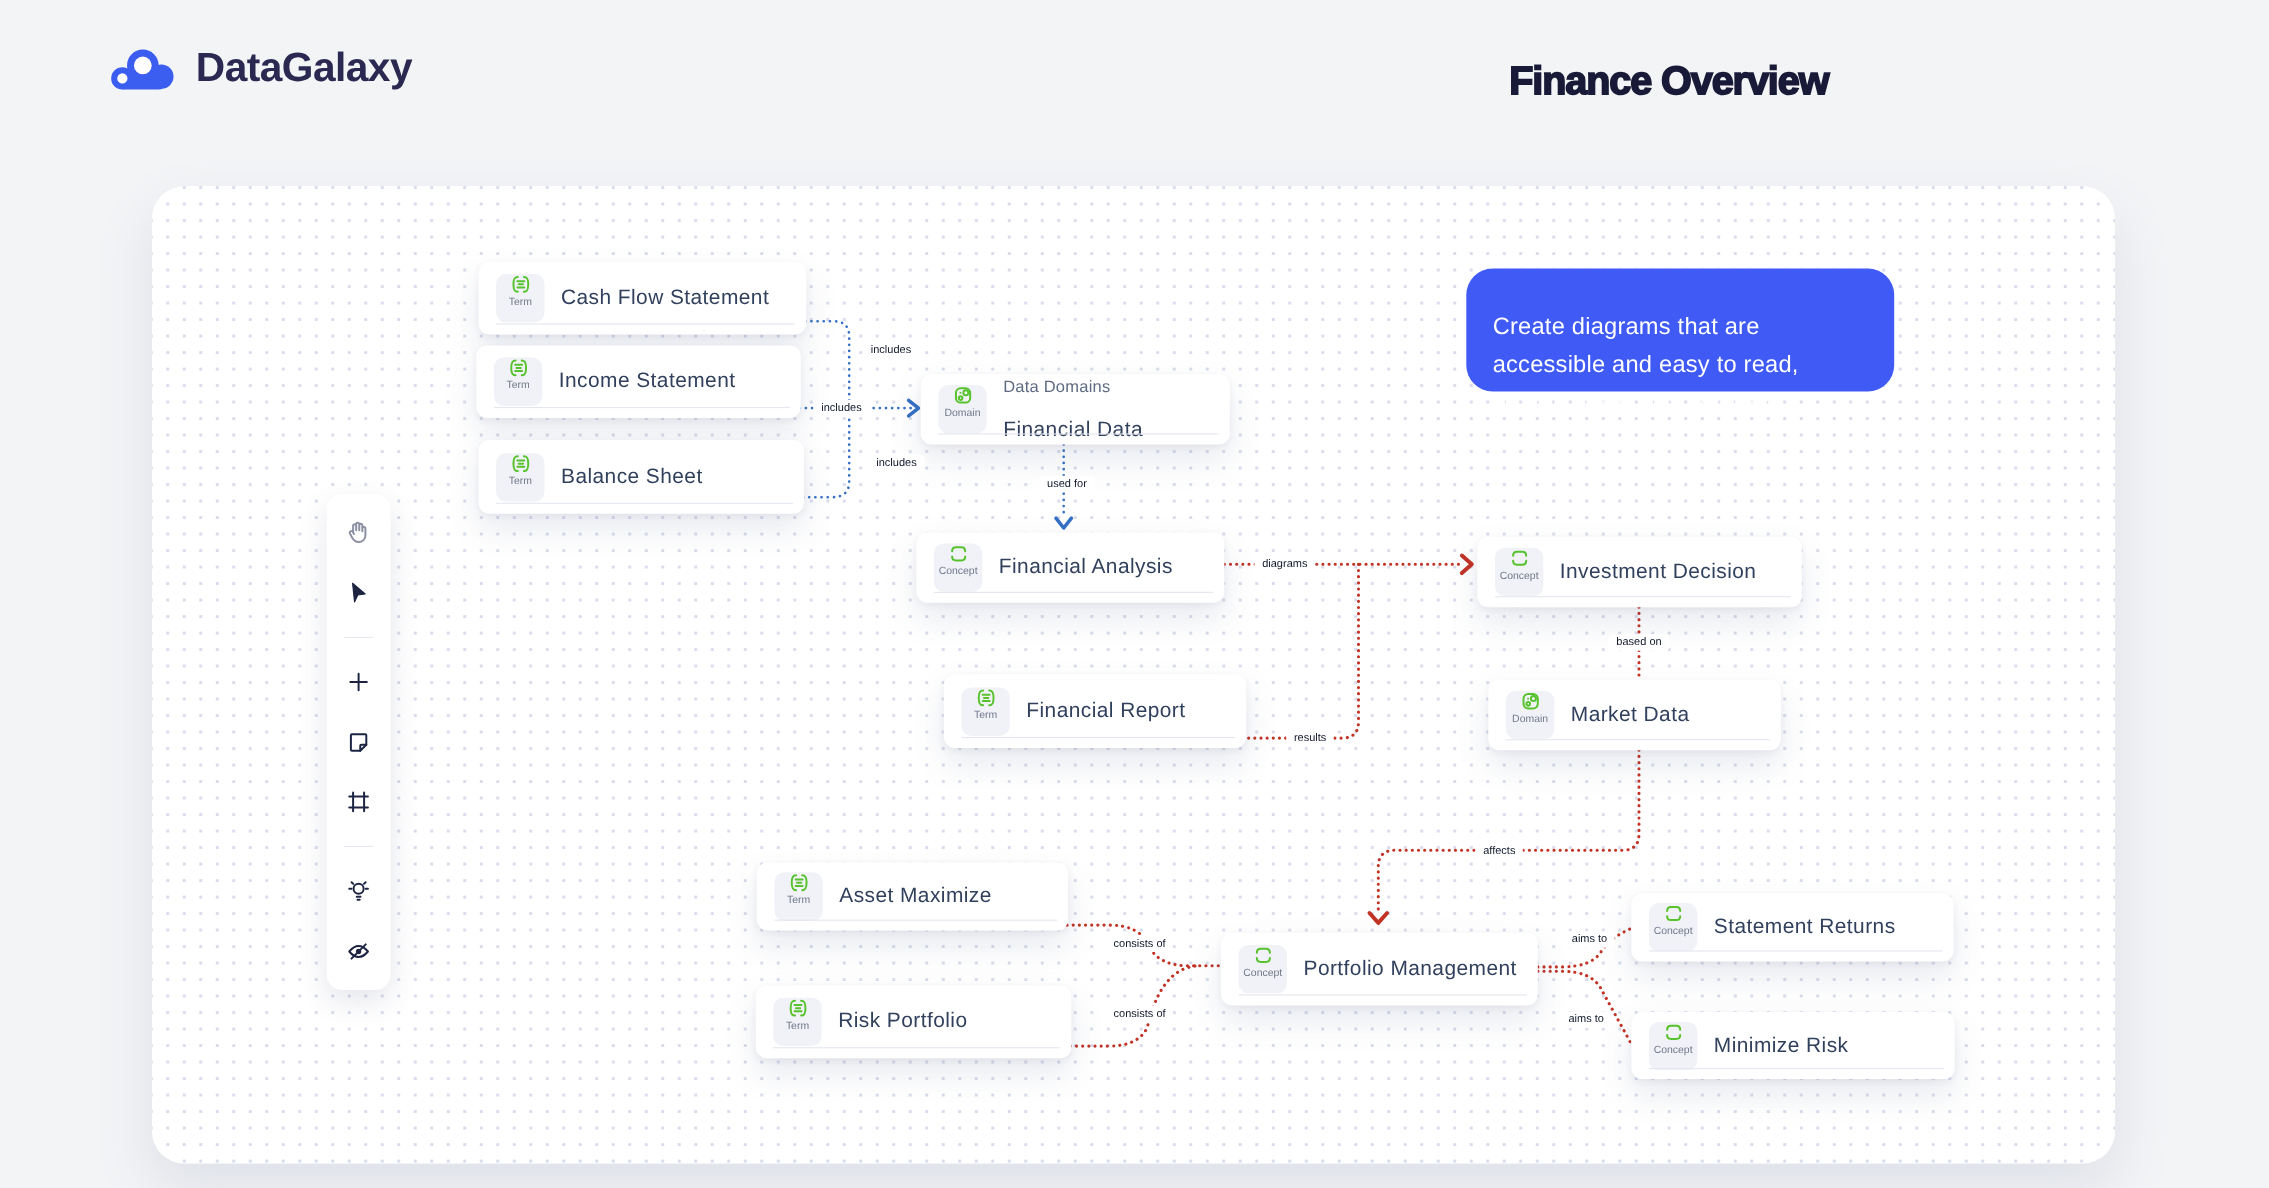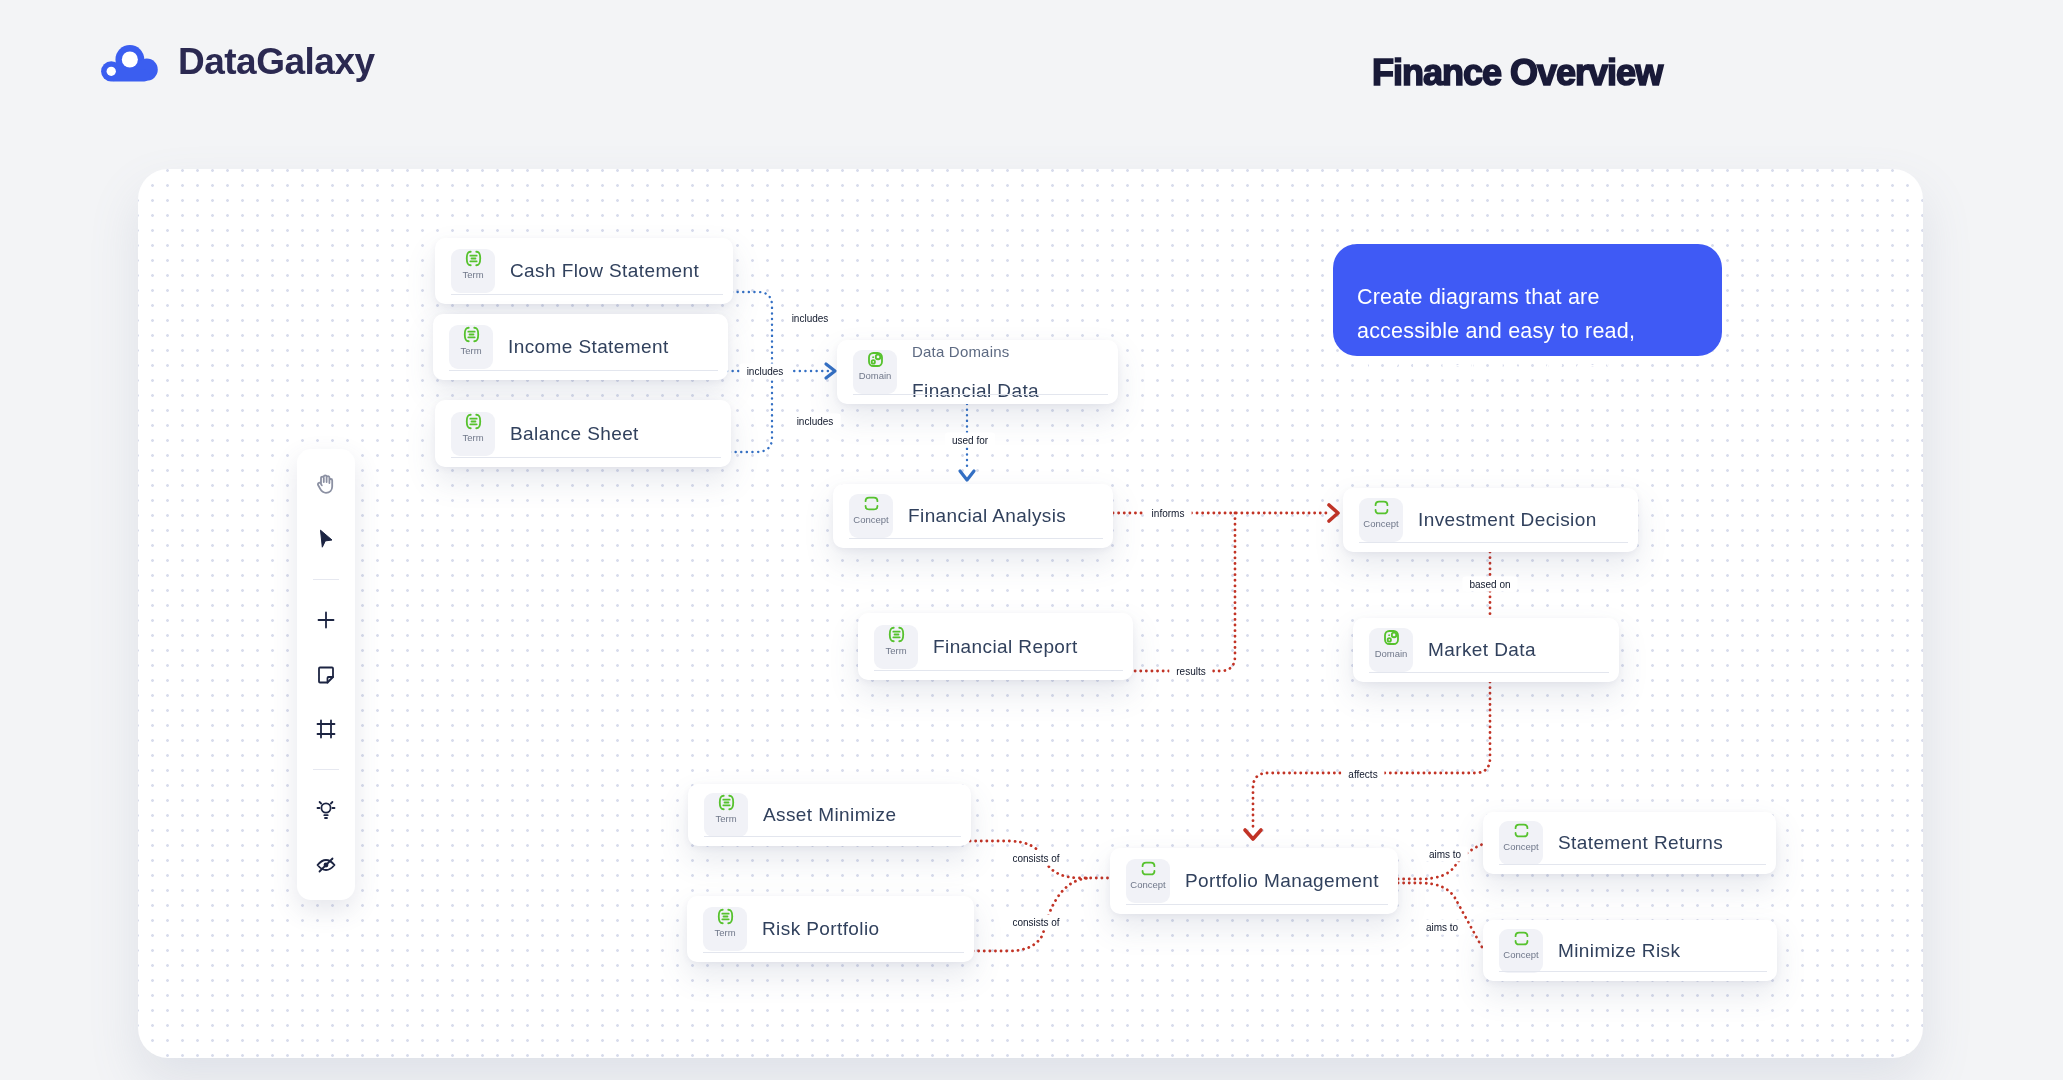--- a/index.html
+++ b/index.html
@@ -266,21 +266,21 @@
     <i class="uline"></i>
   </div>
 
   <div class="node" style="left:550px;top:615px;width:283px;height:62px">
     <div class="badge">
       <svg viewBox="0 0 24 24">
           <use href="#i-term"></use>
         </svg>
       <span class="badge-label">Term</span>
     </div>
-    <div class="ntitle">Asset Minimize</div>
+    <div class="ntitle">Asset Maximize</div>
     <i class="uline"></i>
   </div>
 
   <div class="node" style="left:549px;top:727px;width:287px;height:66px">
     <div class="badge">
       <svg viewBox="0 0 24 24">
           <use href="#i-term"></use>
         </svg>
       <span class="badge-label">Term</span>
     </div>
@@ -318,21 +318,21 @@
       <span class="badge-label">Concept</span>
     </div>
     <div class="ntitle">Minimize Risk</div>
     <i class="uline"></i>
   </div>
 
   <div class="chip" style="left:672px;top:149px">includes</div>
   <div class="chip" style="left:627px;top:202px">includes</div>
   <div class="chip" style="left:677px;top:252px">includes</div>
   <div class="chip" style="left:832px;top:271px">used for</div>
-  <div class="chip" style="left:1030px;top:344px">informs</div>
+  <div class="chip" style="left:1030px;top:344px">diagrams</div>
   <div class="chip" style="left:1053px;top:502px">results</div>
   <div class="chip" style="left:1352px;top:415px">based on</div>
   <div class="chip" style="left:1225px;top:605px">affects</div>
   <div class="chip" style="left:898px;top:689px">consists of</div>
   <div class="chip" style="left:898px;top:753px">consists of</div>
   <div class="chip" style="left:1307px;top:685px">aims to</div>
   <div class="chip" style="left:1304px;top:758px">aims to</div>
 
 </div>
 

